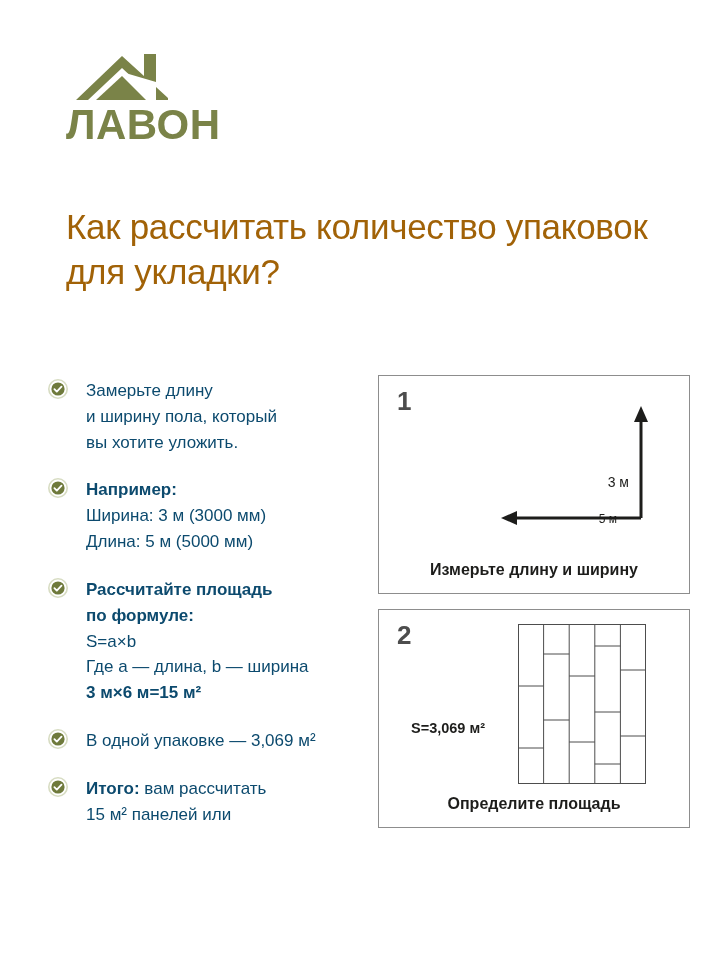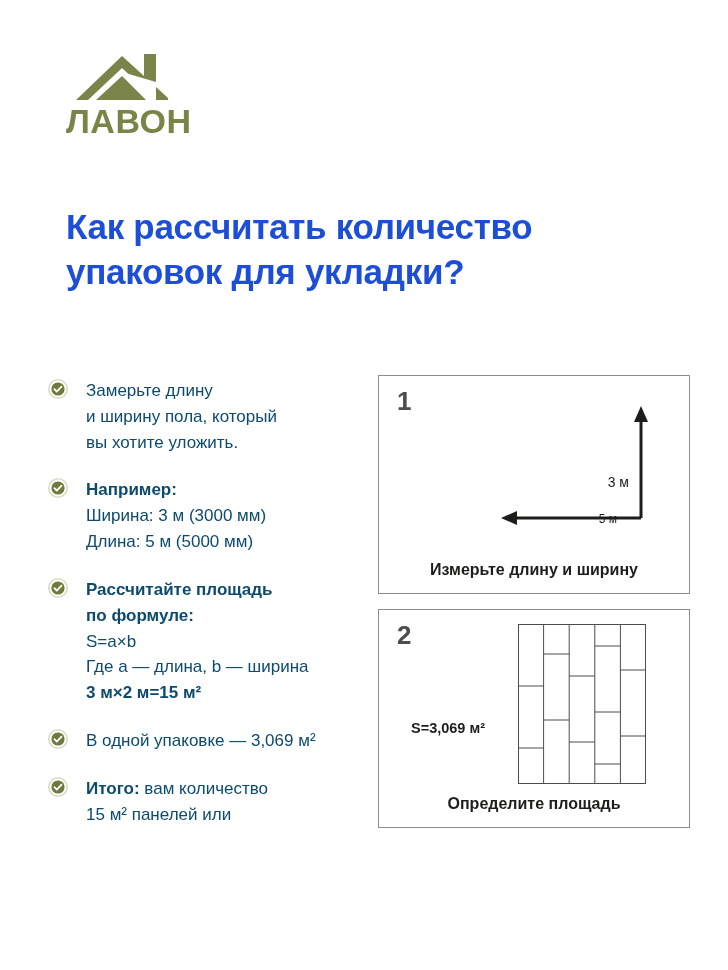--- a/index.html
+++ b/index.html
@@ -33,38 +33,38 @@
     left: 0;
     top: 0;
     width: 130px;
     height: 66px;
   }
   .logo-word {
     position: absolute;
     left: 0;
     top: 62px;
     font-family: "Liberation Sans", sans-serif;
-    font-size: 34px;
+    font-size: 42px;
     font-weight: bold;
     letter-spacing: 0.5px;
     color: #7a8348;
     line-height: 1;
   }
 
   
   .headline {
     position: absolute;
     left: 66px;
     top: 205px;
     width: 620px;
     font-size: 35px;
-    font-weight: bold;
+    font-weight: normal;
     line-height: 1.28;
     letter-spacing: -0.3px;
-    color: #1d4ed8;
+    color: #a16207;
   }
 
   
   .list {
     position: absolute;
     left: 48px;
     top: 378px;
     width: 320px;
   }
   .list-item {
@@ -218,21 +218,21 @@
         <svg width="20" height="20" viewBox="0 0 20 20" xmlns="http://www.w3.org/2000/svg">
           <circle cx="10" cy="10" r="9.2" fill="#ffffff" stroke="#d7dcc2" stroke-width="1.6"></circle>
           <circle cx="10" cy="10" r="6.6" fill="#6f7a3c"></circle>
           <path d="M6.4 10.2 L8.8 12.6 L13.5 7.6" fill="none" stroke="#ffffff" stroke-width="1.8" stroke-linecap="round" stroke-linejoin="round"></path>
         </svg>
       </span>
       <div class="b">Рассчитайте площадь</div>
       <div class="b">по формуле:</div>
       <div>S=a×b</div>
       <div>Где a — длина, b — ширина</div>
-      <div class="b">3 м×2 м=15 м²</div>
+      <div class="b">3 м×6 м=15 м²</div>
     </div>
 
     <div class="list-item">
       <span class="check">
         <svg width="20" height="20" viewBox="0 0 20 20" xmlns="http://www.w3.org/2000/svg">
           <circle cx="10" cy="10" r="9.2" fill="#ffffff" stroke="#d7dcc2" stroke-width="1.6"></circle>
           <circle cx="10" cy="10" r="6.6" fill="#6f7a3c"></circle>
           <path d="M6.4 10.2 L8.8 12.6 L13.5 7.6" fill="none" stroke="#ffffff" stroke-width="1.8" stroke-linecap="round" stroke-linejoin="round"></path>
         </svg>
       </span>
@@ -242,21 +242,21 @@
     <div class="list-item">
       <span class="check">
         <svg width="20" height="20" viewBox="0 0 20 20" xmlns="http://www.w3.org/2000/svg">
           <circle cx="10" cy="10" r="9.2" fill="#ffffff" stroke="#d7dcc2" stroke-width="1.6"></circle>
           <circle cx="10" cy="10" r="6.6" fill="#6f7a3c"></circle>
           <path d="M6.4 10.2 L8.8 12.6 L13.5 7.6" fill="none" stroke="#ffffff" stroke-width="1.8" stroke-linecap="round" stroke-linejoin="round"></path>
         </svg>
       </span>
       <div>
         <span class="b">Итого:</span>
-        <span> вам количество</span>
+        <span> вам рассчитать</span>
       </div>
       <div>15 м² панелей или</div>
     </div>
 
   </div>
 
   <div class="panel" id="panel-1">
     <div class="panel-num">1</div>
 
     <div class="arrows">

